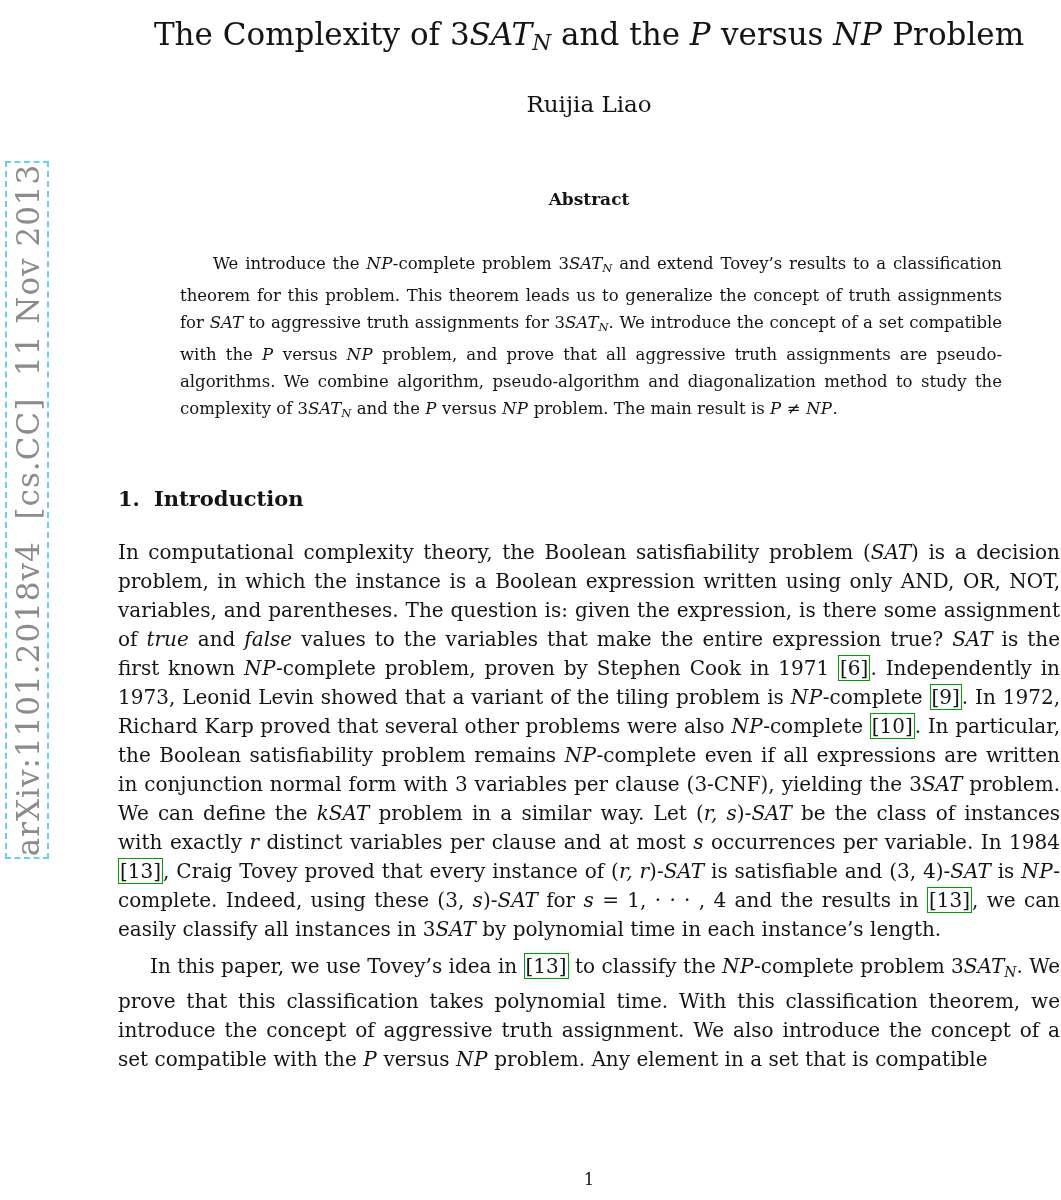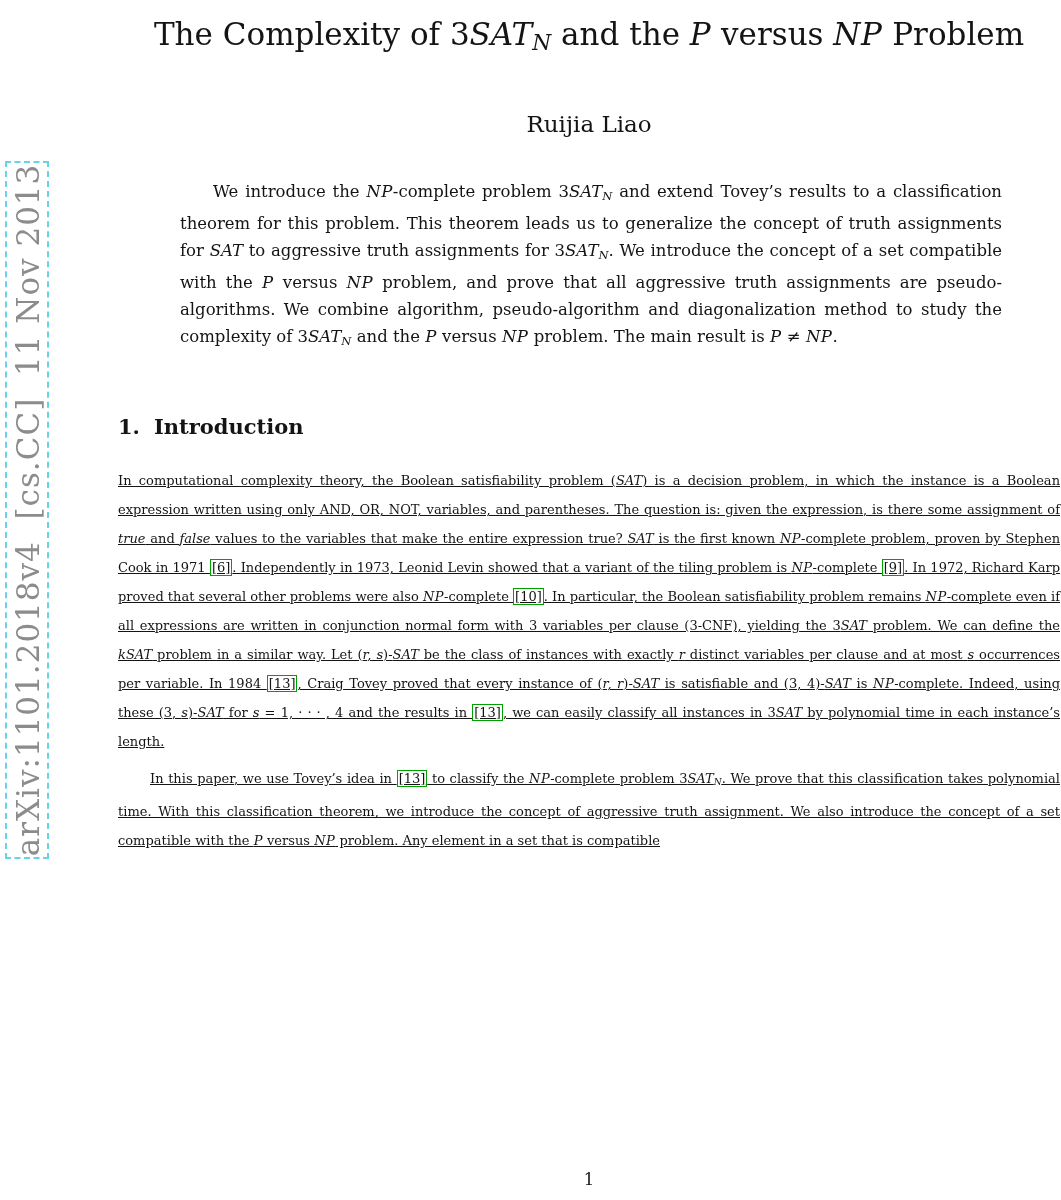--- a/index.html
+++ b/index.html
@@ -26,21 +26,21 @@
   }
   .title{
     margin:10px auto 0 auto;
     width:880px;
     text-align:center;
     font-size:31px;
     font-weight:normal;
     line-height:48px;
   }
   .author{
-    margin-top:44px;
+    margin-top:24px;
     text-align:center;
     font-size:23px;
     line-height:26px;
   }
   .abstract-heading{
     margin-top:72px;
     text-align:center;
     font-size:17px;
     font-weight:bold;
   }
@@ -54,23 +54,22 @@
   .section{
     margin:58px 16px 0 0;
     font-size:21px;
     font-weight:bold;
     line-height:27px;
   }
   .sec-title{margin-left:14px;}
   .body-para{
     margin:26px 0 0 0;
     text-align:justify;
-    font-size:13px;
+    font-size:20px;
     line-height:29px;
-    text-decoration:underline;
   }
   .para2{
     margin-top:8px;
     text-indent:32px;
   }
   .seg-p{font-style:normal;}
   .seg-i{font-style:italic;}
   .seg-sub{
     font-style:italic;
     font-size:0.7em;
@@ -117,20 +116,21 @@
 <div class="page">
 
   <div class="watermark">arXiv:1101.2018v4  [cs.CC]  11 Nov 2013</div>
 
   <div class="column">
 
     <h1 class="title"><span class="seg-p">The Complexity of 3</span><span class="seg-i">SAT</span><span class="seg-sub">N</span><span class="seg-p"> and the </span><span class="seg-cal">P</span><span class="seg-p"> versus </span><span class="seg-cal">NP</span><span class="seg-p"> Problem</span></h1>
 
     <div class="author">Ruijia Liao</div>
 
+    <div class="abstract-heading">Abstract</div>
 
     <p class="abstract"><span class="seg-p">We introduce the </span><span class="seg-cal">NP</span><span class="seg-p">-complete problem 3</span><span class="seg-i">SAT</span><span class="seg-sub">N</span><span class="seg-p"> and extend Tovey’s results to a classification theorem for this problem. This theorem leads us to generalize the concept of truth assignments for </span><span class="seg-i">SAT</span><span class="seg-p"> to aggressive truth assignments for 3</span><span class="seg-i">SAT</span><span class="seg-sub">N</span><span class="seg-p">. We introduce the concept of a set compatible with the </span><span class="seg-cal">P</span><span class="seg-p"> versus </span><span class="seg-cal">NP</span><span class="seg-p"> problem, and prove that all aggressive truth assignments are pseudo-algorithms. We combine algorithm, pseudo-algorithm and diagonalization method to study the complexity of 3</span><span class="seg-i">SAT</span><span class="seg-sub">N</span><span class="seg-p"> and the </span><span class="seg-cal">P</span><span class="seg-p"> versus </span><span class="seg-cal">NP</span><span class="seg-p"> problem. The main result is </span><span class="seg-cal">P</span><span class="seg-p"> ≠ </span><span class="seg-cal">NP</span><span class="seg-p">.</span></p>
 
     <h2 class="section">
       <span>1.</span><span class="sec-title">Introduction</span>
     </h2>
 
     <p class="body-para para1"><span class="seg-p">In computational complexity theory, the Boolean satisfiability problem (</span><span class="seg-i">SAT</span><span class="seg-p">) is a decision problem, in which the instance is a Boolean expression written using only AND, OR, NOT, variables, and parentheses. The question is: given the expression, is there some assignment of </span><span class="seg-i">true</span><span class="seg-p"> and </span><span class="seg-i">false</span><span class="seg-p"> values to the variables that make the entire expression true? </span><span class="seg-i">SAT</span><span class="seg-p"> is the first known </span><span class="seg-cal">NP</span><span class="seg-p">-complete problem, proven by Stephen Cook in 1971 </span><span class="seg-cite">[6]</span><span class="seg-p">. Independently in 1973, Leonid Levin showed that a variant of the tiling problem is </span><span class="seg-cal">NP</span><span class="seg-p">-complete </span><span class="seg-cite">[9]</span><span class="seg-p">. In 1972, Richard Karp proved that several other problems were also </span><span class="seg-cal">NP</span><span class="seg-p">-complete </span><span class="seg-cite">[10]</span><span class="seg-p">. In particular, the Boolean satisfiability problem remains </span><span class="seg-cal">NP</span><span class="seg-p">-complete even if all expressions are written in conjunction normal form with 3 variables per clause (3-CNF), yielding the 3</span><span class="seg-i">SAT</span><span class="seg-p"> problem. We can define the </span><span class="seg-i">kSAT</span><span class="seg-p"> problem in a similar way. Let (</span><span class="seg-i">r, s</span><span class="seg-p">)-</span><span class="seg-i">SAT</span><span class="seg-p"> be the class of instances with exactly </span><span class="seg-i">r</span><span class="seg-p"> distinct variables per clause and at most </span><span class="seg-i">s</span><span class="seg-p"> occurrences per variable. In 1984 </span><span class="seg-cite">[13]</span><span class="seg-p">, Craig Tovey proved that every instance of (</span><span class="seg-i">r, r</span><span class="seg-p">)-</span><span class="seg-i">SAT</span><span class="seg-p"> is satisfiable and (3, 4)-</span><span class="seg-i">SAT</span><span class="seg-p"> is </span><span class="seg-cal">NP</span><span class="seg-p">-complete. Indeed, using these (3, </span><span class="seg-i">s</span><span class="seg-p">)-</span><span class="seg-i">SAT</span><span class="seg-p"> for </span><span class="seg-i">s</span><span class="seg-p"> = 1, · · · , 4 and the results in </span><span class="seg-cite">[13]</span><span class="seg-p">, we can easily classify all instances in 3</span><span class="seg-i">SAT</span><span class="seg-p"> by polynomial time in each instance’s length.</span></p>
 
     <p class="body-para para2"><span class="seg-p">In this paper, we use Tovey’s idea in </span><span class="seg-cite">[13]</span><span class="seg-p"> to classify the </span><span class="seg-cal">NP</span><span class="seg-p">-complete problem 3</span><span class="seg-i">SAT</span><span class="seg-sub">N</span><span class="seg-p">. We prove that this classification takes polynomial time. With this classification theorem, we introduce the concept of aggressive truth assignment. We also introduce the concept of a set compatible with the </span><span class="seg-cal">P</span><span class="seg-p"> versus </span><span class="seg-cal">NP</span><span class="seg-p"> problem. Any element in a set that is compatible</span></p>

